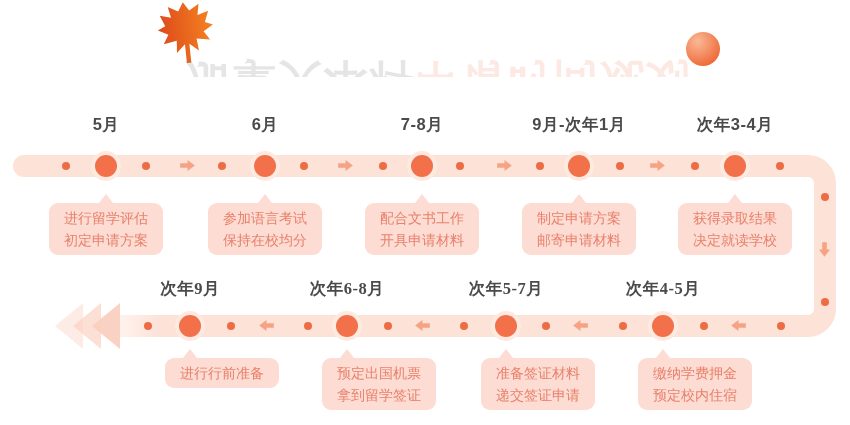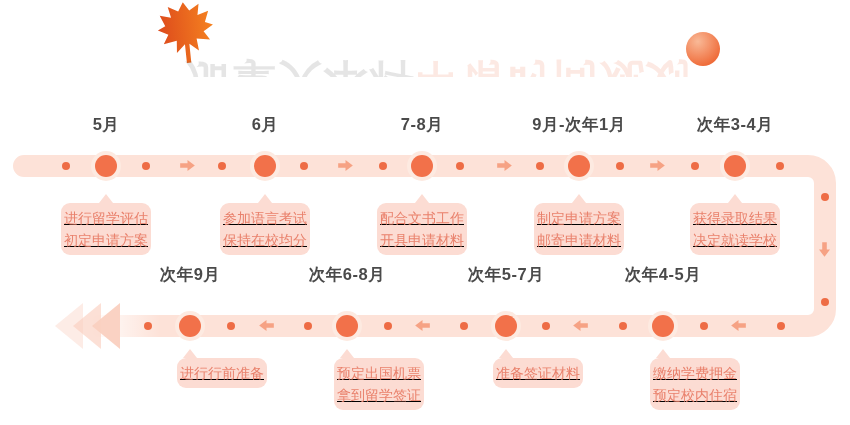--- a/index.html
+++ b/index.html
@@ -51,29 +51,29 @@
   .node{
     position:absolute;left:-11px;width:22px;height:22px;border-radius:50%;
     background:#f2714a;box-shadow:0 0 0 4px #fdeae1;
   }
   .pointer{
     position:absolute;left:-7px;width:0;height:0;
     border-left:7px solid transparent;border-right:7px solid transparent;
     border-bottom:9px solid #fcdcd3;
   }
   .bubble{
-    position:absolute;transform:translateX(-50%);width:90px;padding:4px 0;
-    background:#fcdcd3;border-radius:9px;text-align:center;text-decoration:underline;
+    position:absolute;transform:translateX(-50%);width:114px;padding:4px 0;
+    background:#fcdcd3;border-radius:9px;text-align:center;
   }
   .bubble .b-line{font-size:14px;line-height:22px;color:#e9816c;white-space:nowrap;}
   .milestone.top .period{top:114px;}
   .milestone.top .node{top:155px;}
   .milestone.top .pointer{top:194px;}
   .milestone.top .bubble{top:203px;}
-  .milestone.bottom .period{top:264px;}
+  .milestone.bottom .period{top:278px;font-family:Liberation Serif, serif;}
   .milestone.bottom .node{top:315px;}
   .milestone.bottom .pointer{top:349px;}
   .milestone.bottom .bubble{top:358px;margin-left:32px;}
 </style>
 </head>
 <body>
 
 <div class="stage">
 
   <svg class="leaf" viewBox="0 0 100 112">
@@ -223,20 +223,21 @@
       <div class="b-line">拿到留学签证</div>
     </div>
   </div>
 
   <div class="milestone bottom" style="left:506px;">
     <div class="period">次年5-7月</div>
     <div class="node"></div>
     <div class="pointer"></div>
     <div class="bubble">
       <div class="b-line">准备签证材料</div>
+      <div class="b-line">递交签证申请</div>
     </div>
   </div>
 
   <div class="milestone bottom" style="left:663px;">
     <div class="period">次年4-5月</div>
     <div class="node"></div>
     <div class="pointer"></div>
     <div class="bubble">
       <div class="b-line">缴纳学费押金</div>
       <div class="b-line">预定校内住宿</div>

